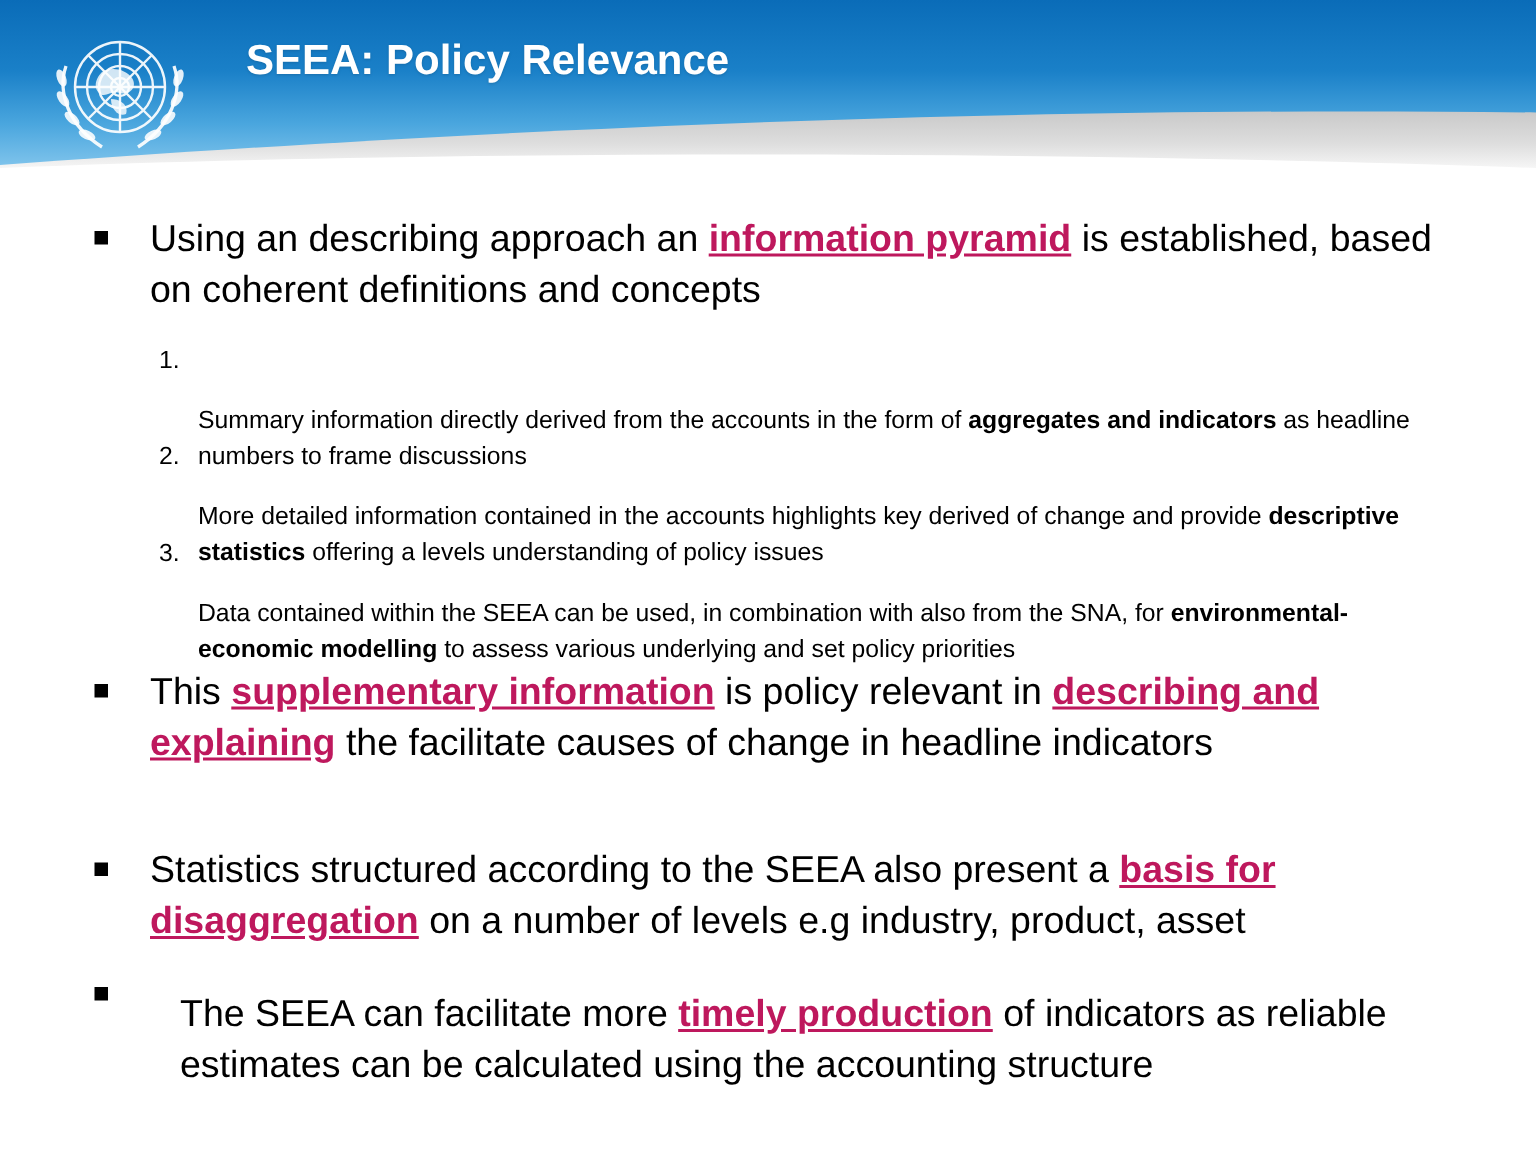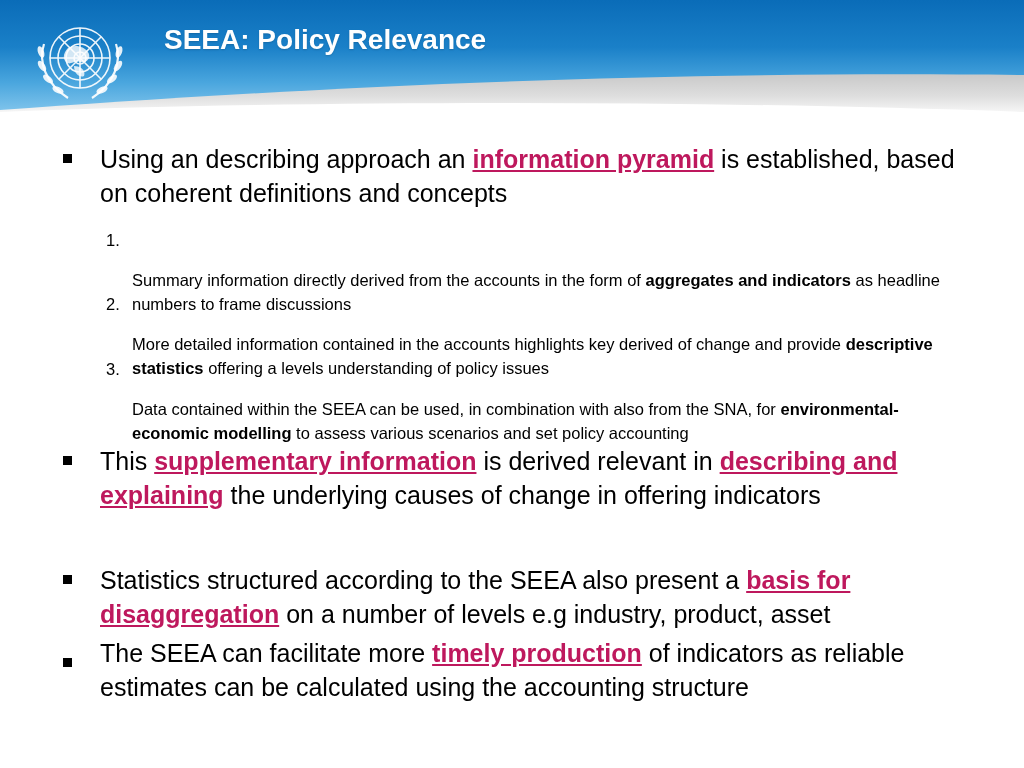--- a/index.html
+++ b/index.html
@@ -115,25 +115,25 @@
     <span class="sub-text"><span>Summary information directly derived from the accounts in the form of </span><b>aggregates and indicators</b><span> as headline numbers to frame discussions</span></span>
   </div>
 
   <div class="sub-item" style="top:292px;">
     <span class="sub-num">2.</span>
     <span class="sub-text"><span>More detailed information contained in the accounts highlights key derived of change and provide </span><b>descriptive statistics</b><span> offering a levels understanding of policy issues</span></span>
   </div>
 
   <div class="sub-item" style="top:357px;">
     <span class="sub-num">3.</span>
-    <span class="sub-text"><span>Data contained within the SEEA can be used, in combination with also from the SNA, for </span><b>environmental-economic modelling</b><span> to assess various scenarios and set policy accounting</span></span>
+    <span class="sub-text"><span>Data contained within the SEEA can be used, in combination with also from the SNA, for </span><b>environmental-economic modelling</b><span> to assess various underlying and set policy priorities</span></span>
   </div>
 
   <div class="bullet" style="top:456px;"></div>
-  <div class="main-text" style="top:444px; width:850px;"><span>This </span><span class="hl">supplementary information</span><span> is derived relevant in </span><span class="hl">describing and explaining</span><span> the underlying causes of change in offering indicators</span></div>
+  <div class="main-text" style="top:444px; width:850px;"><span>This </span><span class="hl">supplementary information</span><span> is policy relevant in </span><span class="hl">describing and explaining</span><span> the facilitate causes of change in headline indicators</span></div>
 
   <div class="bullet" style="top:575px;"></div>
   <div class="main-text" style="top:563px; width:870px;"><span>Statistics structured according to the SEEA also present a </span><span class="hl">basis for disaggregation</span><span> on a number of levels e.g industry, product, asset</span></div>
 
   <div class="bullet" style="top:658px;"></div>
-  <div class="main-text" style="top:636px; width:850px;"><span>The SEEA can facilitate more </span><span class="hl">timely production</span><span> of indicators as reliable estimates can be calculated using the accounting structure</span></div>
+  <div class="main-text" style="top:659px; width:850px;margin-left:20px;"><span>The SEEA can facilitate more </span><span class="hl">timely production</span><span> of indicators as reliable estimates can be calculated using the accounting structure</span></div>
 
 </div>
 
 </body></html>

